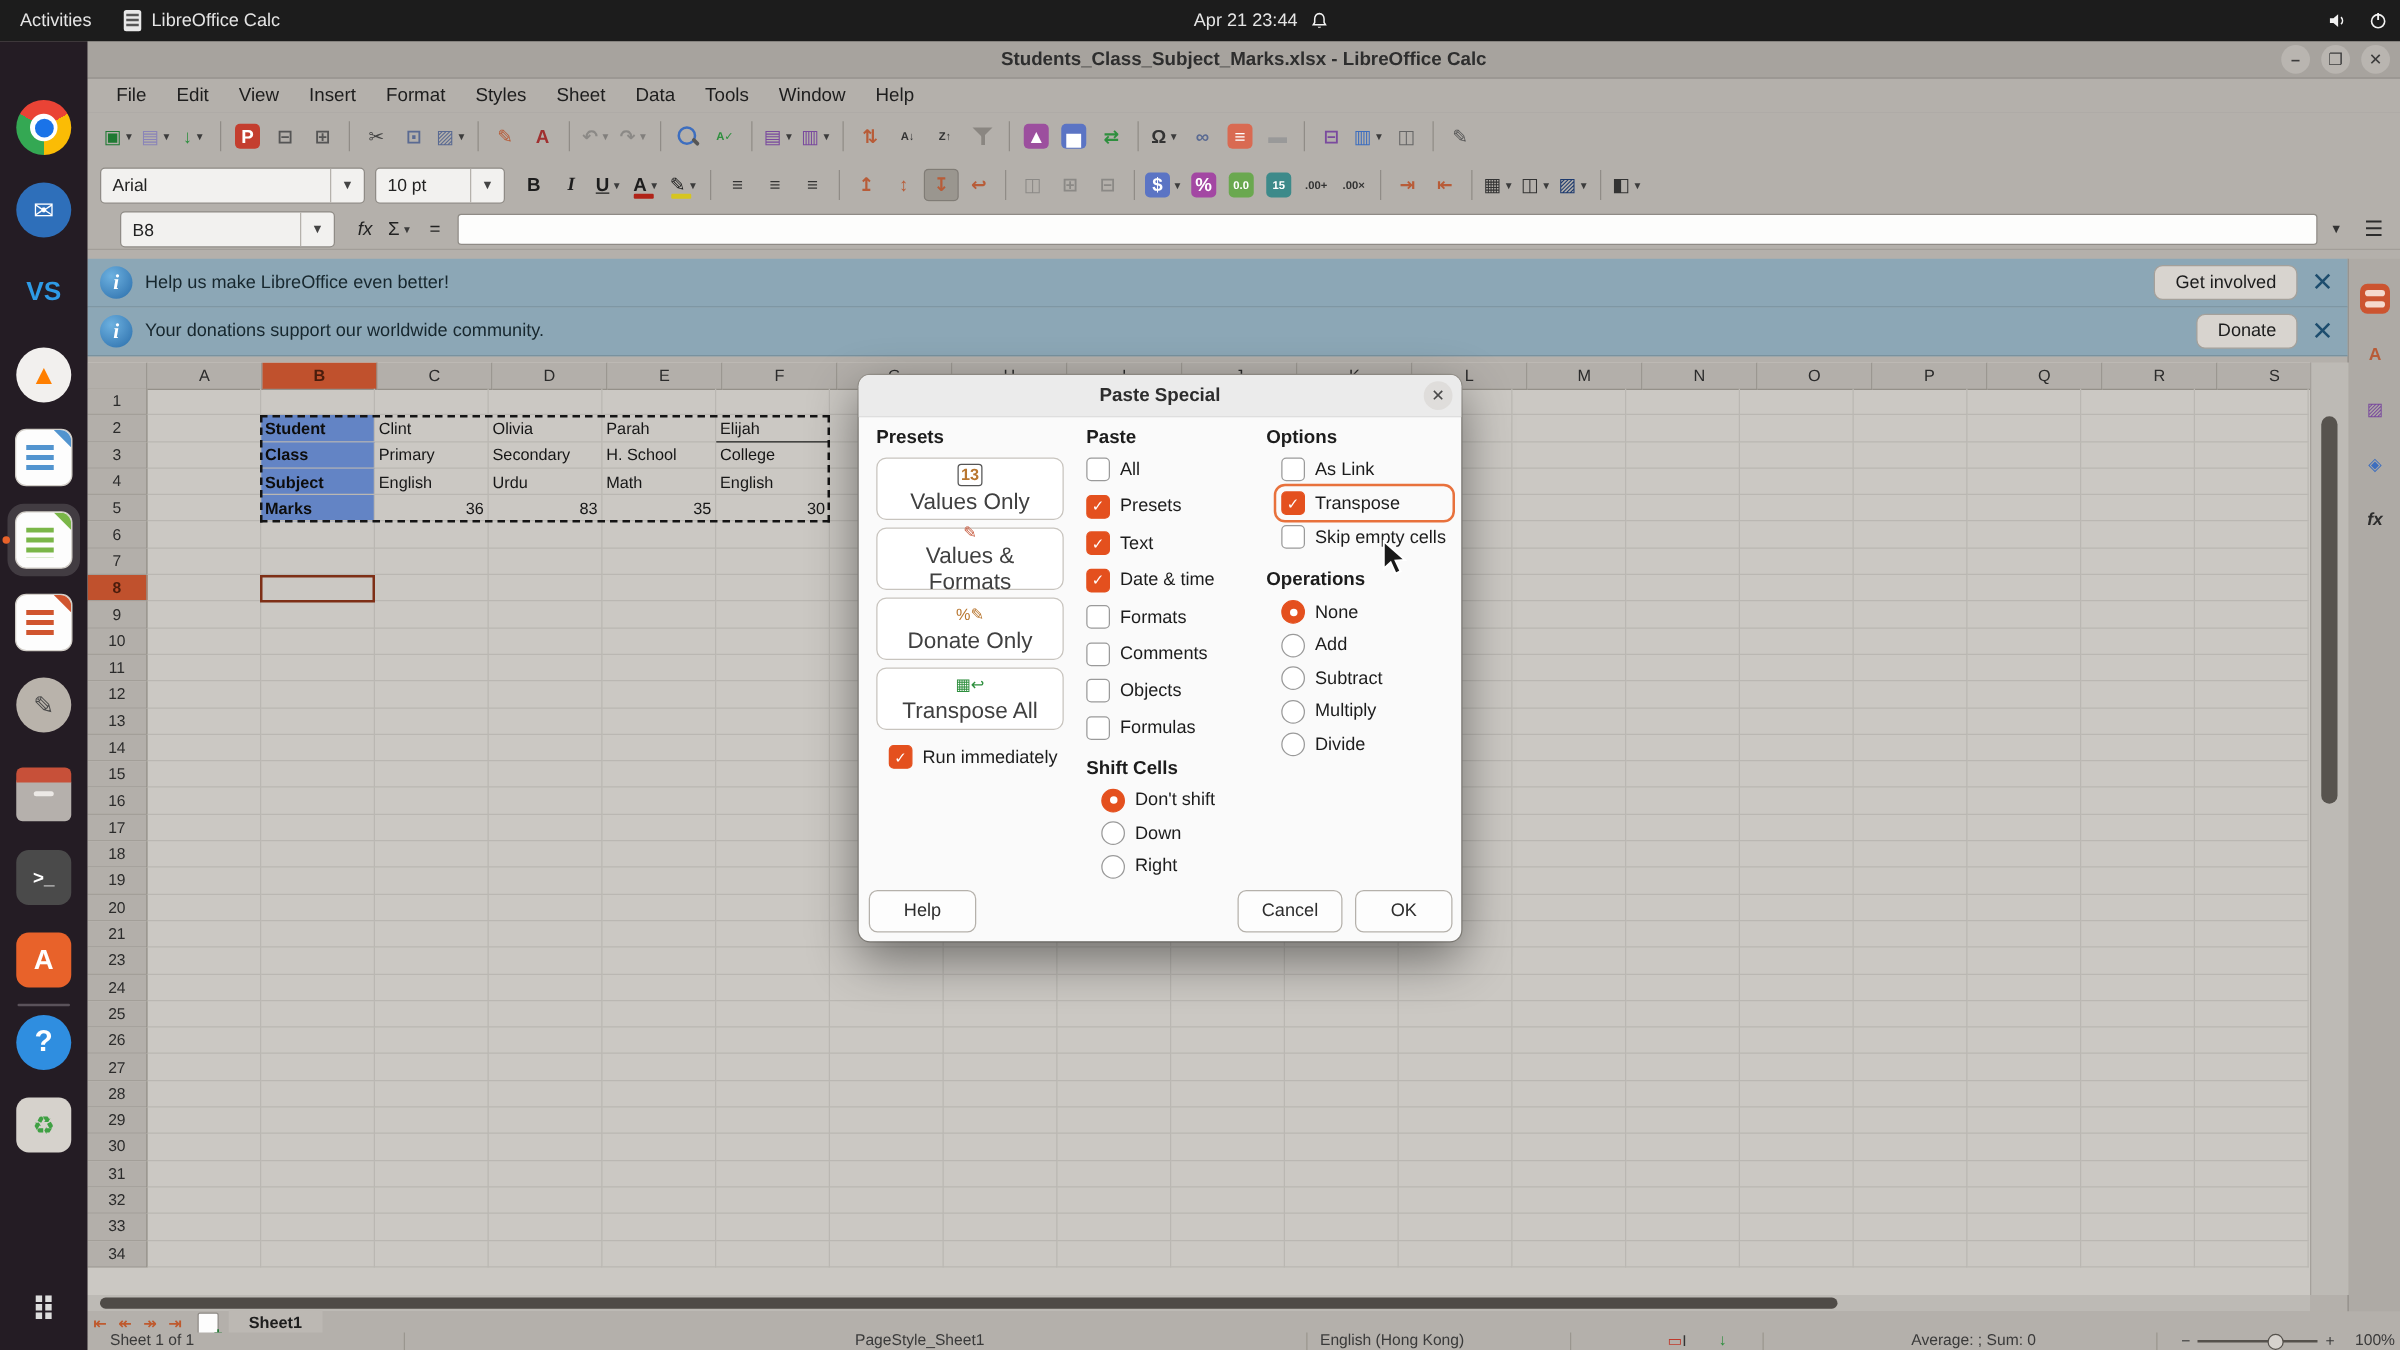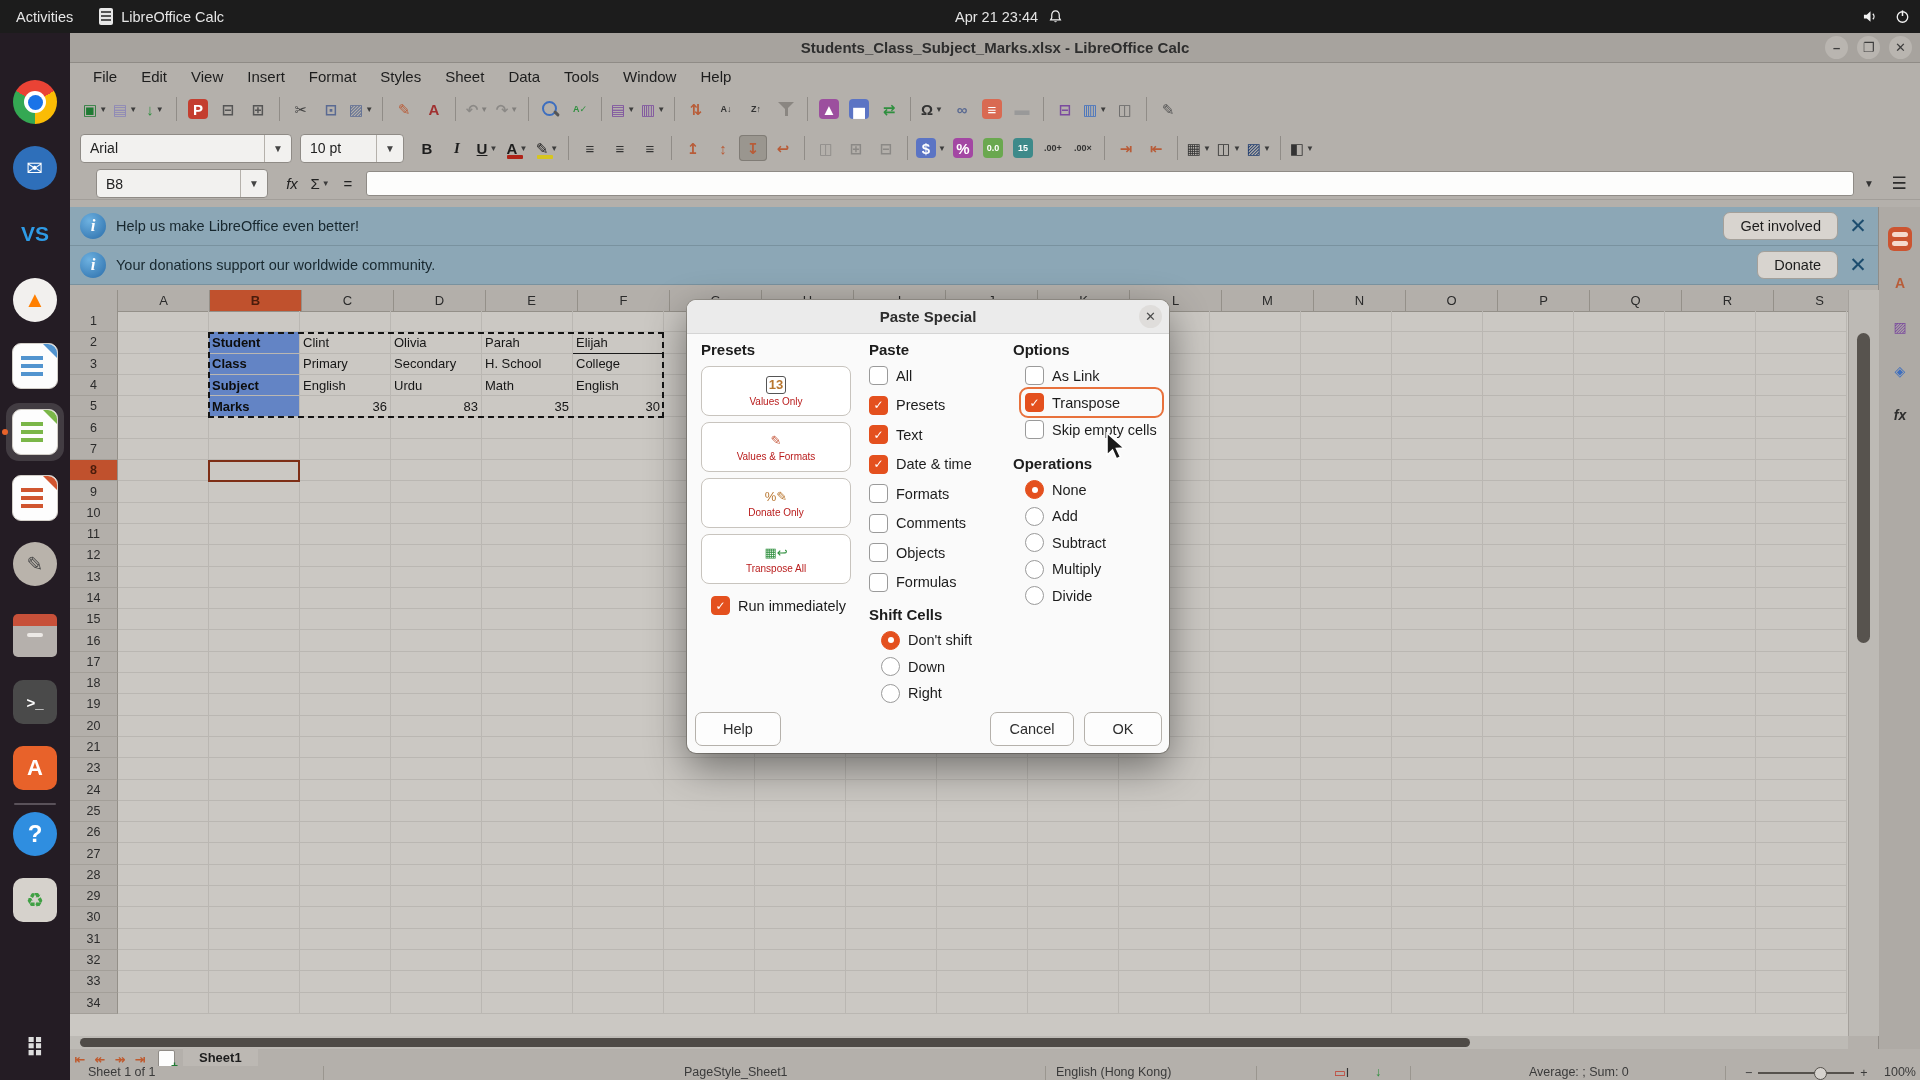--- a/index.html
+++ b/index.html
@@ -146,21 +146,21 @@
   #dlg-close{position:absolute;right:7px;top:5px;width:23px;height:23px;border-radius:50%;background:#dfdddb;
     color:#4a4a4a;font-size:13px;display:flex;align-items:center;justify-content:center}
   .dlg-col{position:absolute;top:41px}
   .dlg-h{font-weight:bold;font-size:15px;margin-bottom:8px}
   #col-presets{left:14px;width:158px}
   #col-paste{left:182px;width:138px}
   #col-options{left:326px;width:149px}
   .preset-btn{width:150px;height:50px;background:#fff;border:1px solid #c8c4be;border-radius:8px;margin-bottom:6px;
     display:flex;flex-direction:column;align-items:center;justify-content:center;gap:2px}
   .preset-btn .picon{font-size:13px;line-height:1;height:16px;display:flex;align-items:center}
-  .preset-btn .plabel{font-size:10px;color:#b91c1c}
+  .preset-btn .plabel{font-size:18px;color:#404040}
   .ico13{border:1.5px solid #555;border-radius:3px;font-size:10px;padding:0 2px;font-weight:bold;color:#333}
   .optrow{display:flex;align-items:center;gap:8px;min-height:17px;position:relative}
   .cbx{width:17px;height:17px;border:1px solid #9a9a9a;border-radius:4px;background:#fff;flex:none;
     display:flex;align-items:center;justify-content:center}
   .cbx.on{background:#e4501e;border-color:#e4501e;color:#fff;font-size:12px;font-weight:bold}
   .rad{width:17px;height:17px;border:1px solid #9a9a9a;border-radius:50%;background:#fff;flex:none;position:relative}
   .rad.on{background:#e4501e;border-color:#e4501e}
   .rad.on:after{content:"";position:absolute;left:5.5px;top:5.5px;width:6px;height:6px;border-radius:50%;background:#fff}
   .focusring:after{content:"";position:absolute;left:-6px;right:-2px;top:-6px;bottom:-6px;border:2px solid #e8713c;border-radius:9px}
   .vgap8>*{margin-bottom:8px}.vgap7>*{margin-bottom:7.5px}.vgap10>*{margin-bottom:10.5px}

